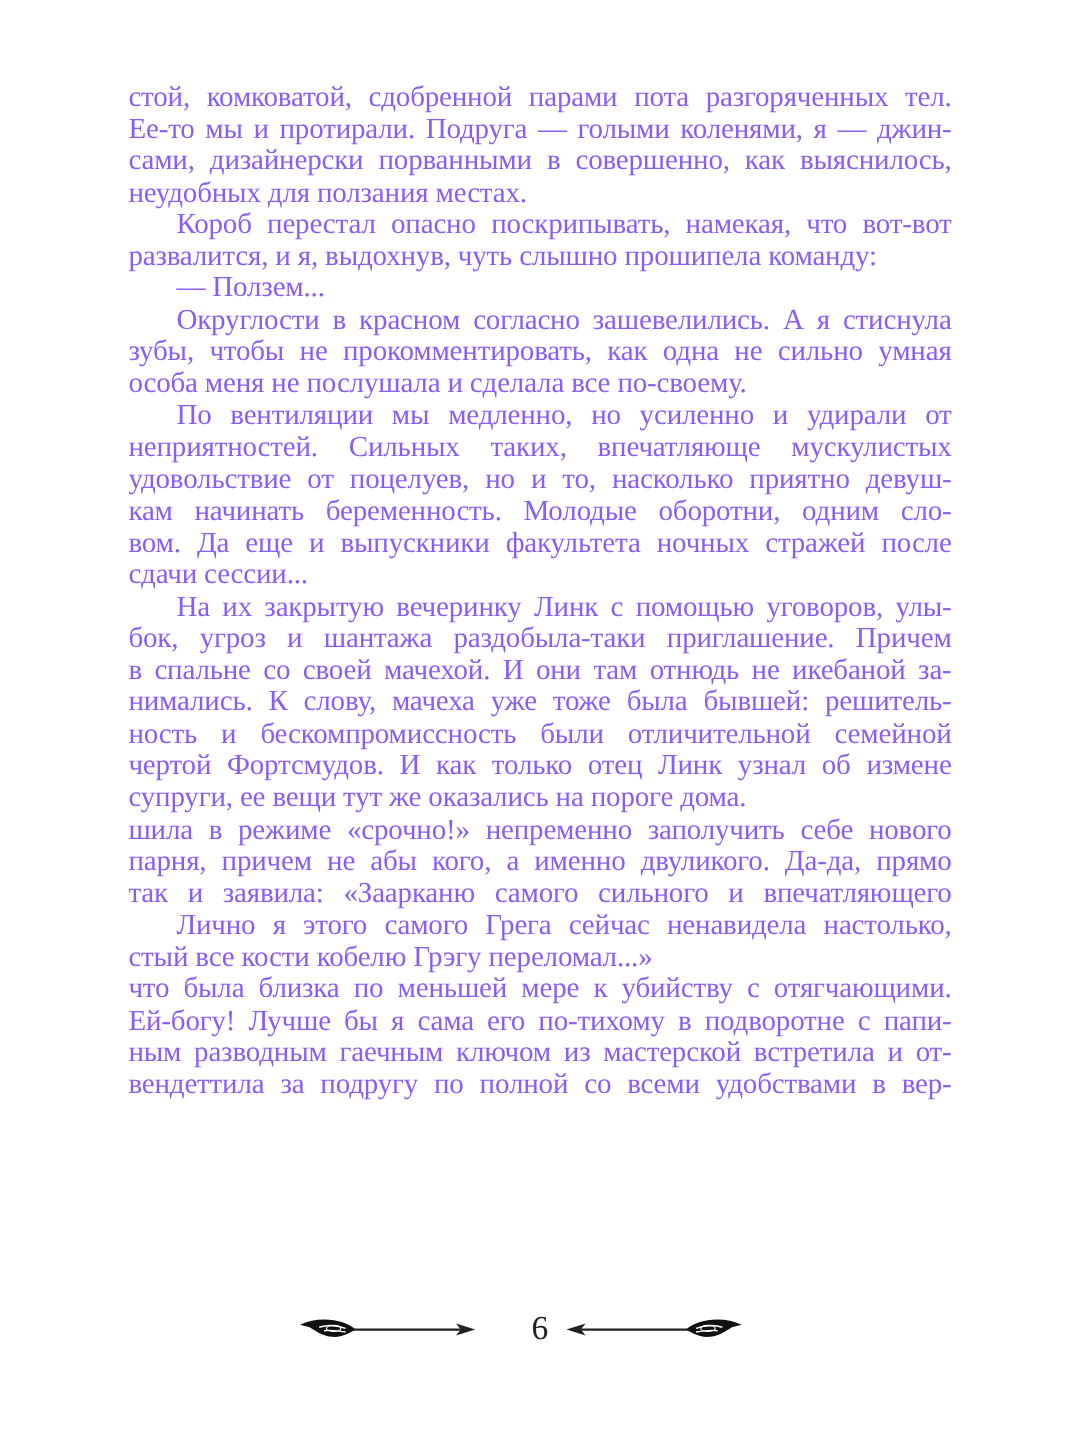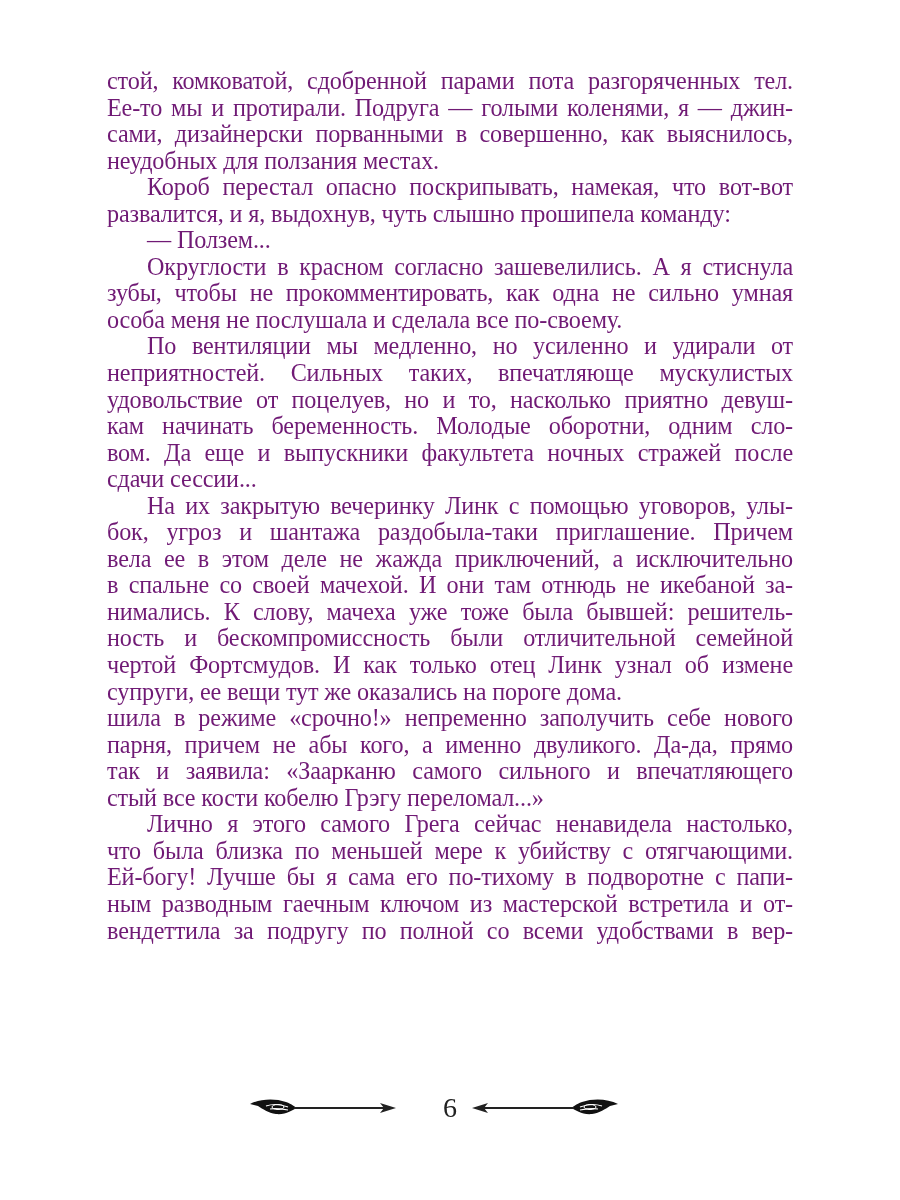--- a/index.html
+++ b/index.html
@@ -4,21 +4,21 @@
   <style>
     html, body { margin: 0; padding: 0; background: #ffffff; }
     body { width: 900px; height: 1200px; position: relative; overflow: hidden; }
     .page {
       position: absolute;
       left: 107px;
       top: 68px;
       width: 686px;
       font-family: "Liberation Serif", "DejaVu Serif", serif;
       font-size: 24.2px;
-      color: #701a75;
+      color: #8b5cf6;
     }
     .line {
       display: block;
       height: 26.55px;
       line-height: 26.55px;
       white-space: nowrap;
       text-align: justify;
       text-align-last: justify;
       letter-spacing: -0.15px;
     }
@@ -57,31 +57,30 @@
     <span class="line">зубы, чтобы не прокомментировать, как одна не сильно умная</span>
     <span class="line last">особа меня не послушала и сделала все по-своему.</span>
     <span class="line indent">По вентиляции мы медленно, но усиленно и удирали от</span>
     <span class="line">неприятностей. Сильных таких, впечатляюще мускулистых</span>
     <span class="line">удовольствие от поцелуев, но и то, насколько приятно девуш-</span>
     <span class="line">кам начинать беременность. Молодые оборотни, одним сло-</span>
     <span class="line">вом. Да еще и выпускники факультета ночных стражей после</span>
     <span class="line last">сдачи сессии...</span>
     <span class="line indent">На их закрытую вечеринку Линк с помощью уговоров, улы-</span>
     <span class="line">бок, угроз и шантажа раздобыла-таки приглашение. Причем</span>
-    <span class="line">вела ее в этом деле не жажда приключений, а исключительно</span>
     <span class="line">в спальне со своей мачехой. И они там отнюдь не икебаной за-</span>
     <span class="line">нимались. К слову, мачеха уже тоже была бывшей: решитель-</span>
     <span class="line">ность и бескомпромиссность были отличительной семейной</span>
     <span class="line">чертой Фортсмудов. И как только отец Линк узнал об измене</span>
     <span class="line last">супруги, ее вещи тут же оказались на пороге дома.</span>
     <span class="line">шила в режиме «срочно!» непременно заполучить себе нового</span>
     <span class="line">парня, причем не абы кого, а именно двуликого. Да-да, прямо</span>
     <span class="line">так и заявила: «Заарканю самого сильного и впечатляющего</span>
+    <span class="line indent">Лично я этого самого Грега сейчас ненавидела настолько,</span>
     <span class="line last">стый все кости кобелю Грэгу переломал...»</span>
-    <span class="line indent">Лично я этого самого Грега сейчас ненавидела настолько,</span>
     <span class="line">что была близка по меньшей мере к убийству с отягчающими.</span>
     <span class="line">Ей-богу! Лучше бы я сама его по-тихому в подворотне с папи-</span>
     <span class="line">ным разводным гаечным ключом из мастерской встретила и от-</span>
     <span class="line">вендеттила за подругу по полной со всеми удобствами в вер-</span>
   </div>
 
 <div class="footer">
   <svg class="orn left" width="150" height="24" viewBox="0 0 150 24">
     <path d="M2 8 C12 3, 26 2, 38 6 C44 8, 47 11, 49 12 C44 14, 38 19, 28 18 C20 17, 15 13, 10 10 Z" fill="#111"></path>
     <path d="M18 10 C24 8, 32 8, 40 11 M22 13 C28 12, 34 13, 40 14" stroke="#fff" stroke-width="1.2" fill="none"></path>

